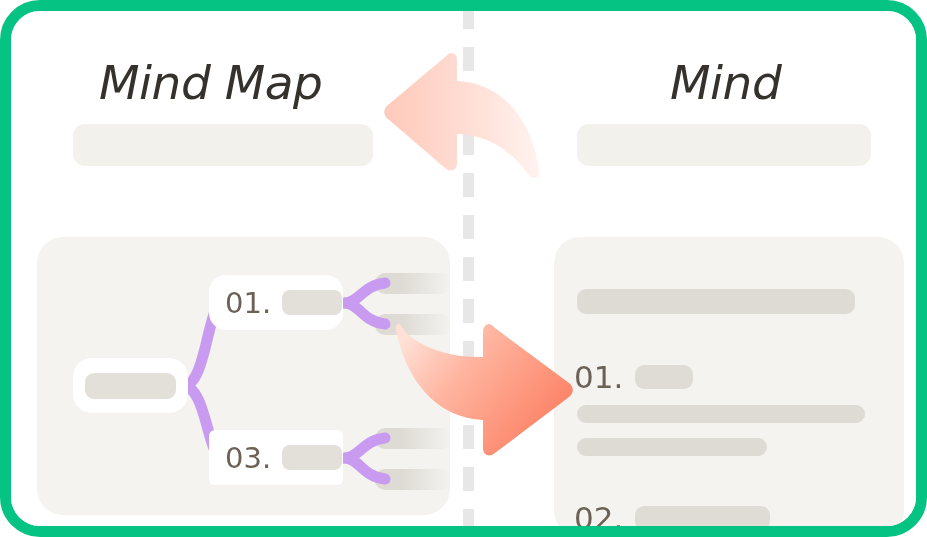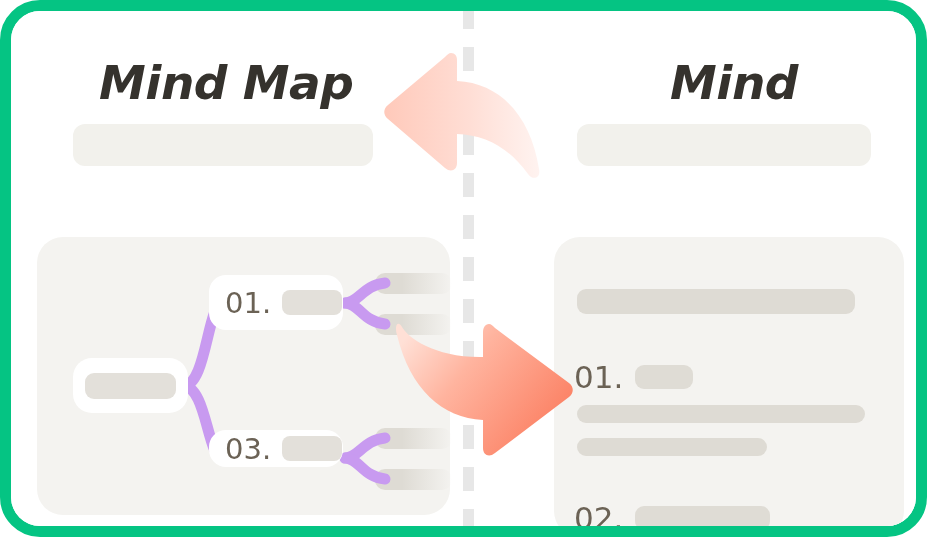--- a/index.html
+++ b/index.html
@@ -45,21 +45,21 @@
        rgba(0,0,0,0) 24px, rgba(0,0,0,0) 42px);
     background-size: 11px 42px;
     background-repeat: repeat-y;
   }
 
   
   .panel-title {
     position: absolute;
     font-family: "DejaVu Sans", sans-serif;
     font-style: italic;
-    font-weight: bold;
+    font-weight: normal;
     font-size: 47px;
     letter-spacing: -0.5px;
     color: #35322d;
     white-space: nowrap;
   }
   #title-mindmap { left: 88px;  top: 44px; }
   #title-note    { left: 659px; top: 44px; }
 
   
   .title-bar {
@@ -105,21 +105,21 @@
 
   #mm-node-root {
     left: 62px; top: 347px; width: 115px; height: 55px;
     border-radius: 19px;
   }
   #mm-node-root .mm-node-fill {
     width: 91px; height: 26px; margin-left: 12px; border-radius: 9px;
   }
 
   #mm-node-01 { left: 198px; top: 264px; width: 134px; height: 55px; }
-  #mm-node-03 { left: 198px; top: 419px; width: 134px; height: 37px; }
+  #mm-node-03 { left: 198px; top: 419px; width: 134px; height: 55px; border-radius: 6px; }
   #mm-node-01 .mm-node-fill,
   #mm-node-03 .mm-node-fill { width: 60px; }
 
   
   .mm-leaf {
     position: absolute;
     height: 21px;
     width: 77px;
     border-radius: 10px;
     background: linear-gradient(to right, #dedbd4 0%, #dedbd4 35%, rgba(222,219,212,0) 100%);

